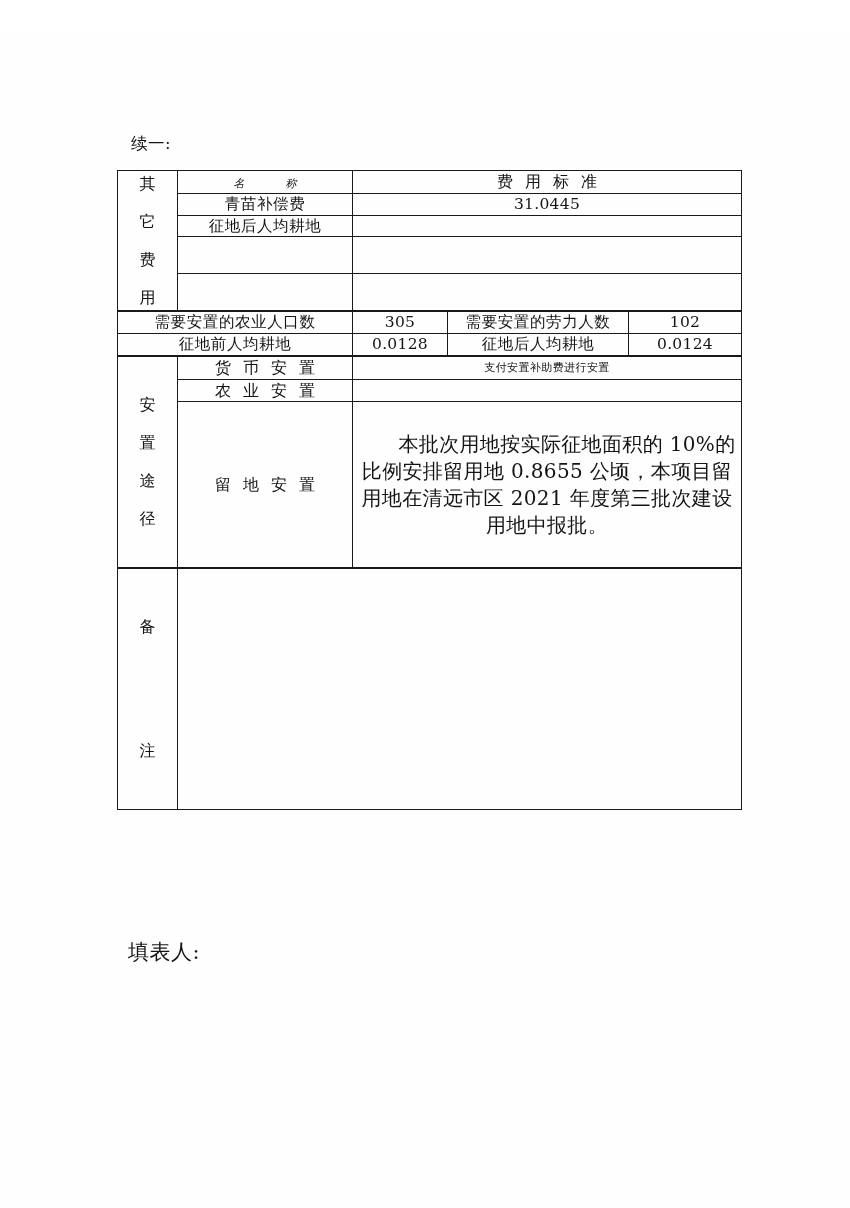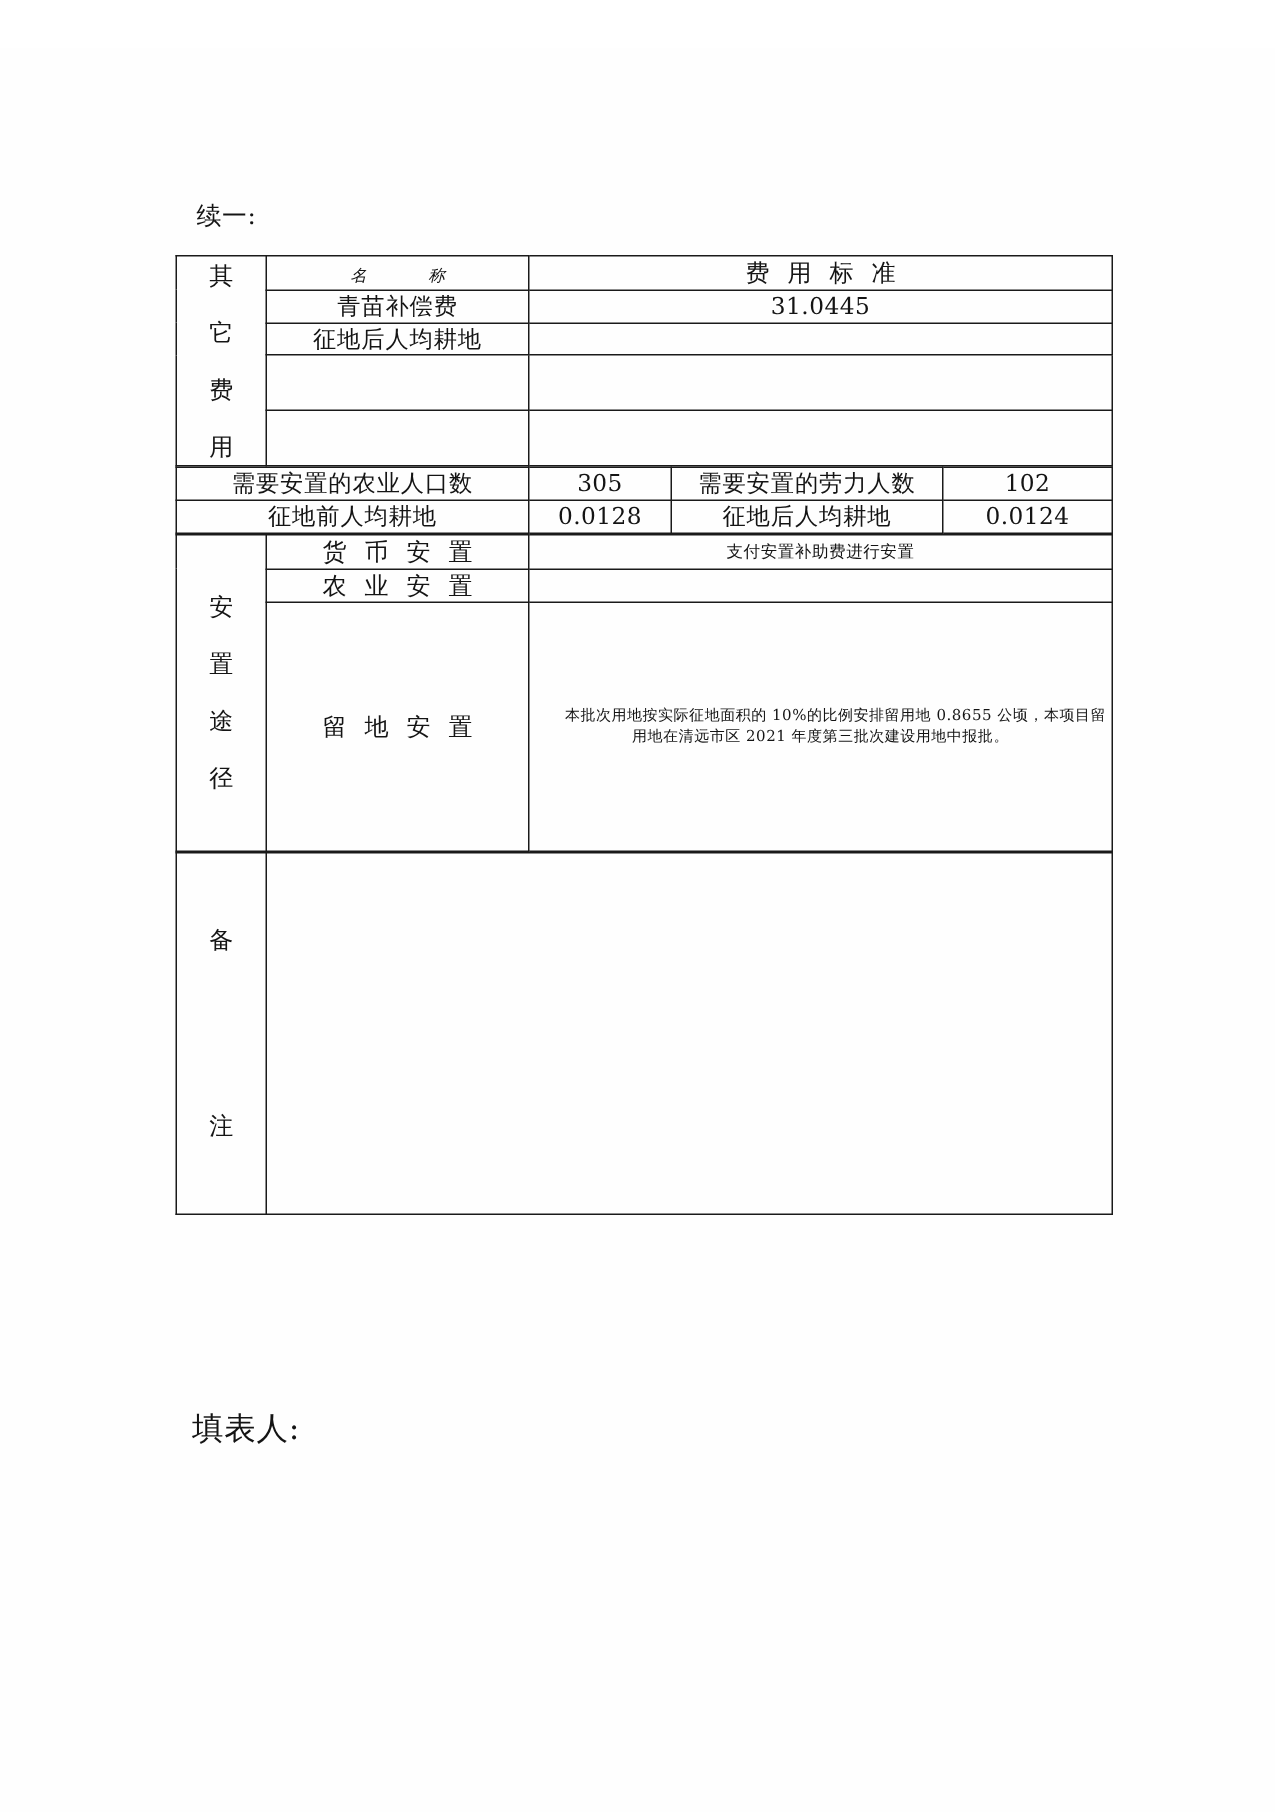--- a/index.html
+++ b/index.html
@@ -95,21 +95,21 @@
     text-align: left;
     padding-left: 8px;
     font-size: 11px;
     letter-spacing: 0.4px;
   }
 
   
   .para {
     text-align: left;
     padding: 30px 14px 10px 14px;
-    font-size: 10px;
+    font-size: 20px;
     line-height: 2.15;
     letter-spacing: 0.35px;
     text-indent: 2em;
   }
 
   .blank { height: 36px; }
 
   
   .filler {
     position: absolute;

